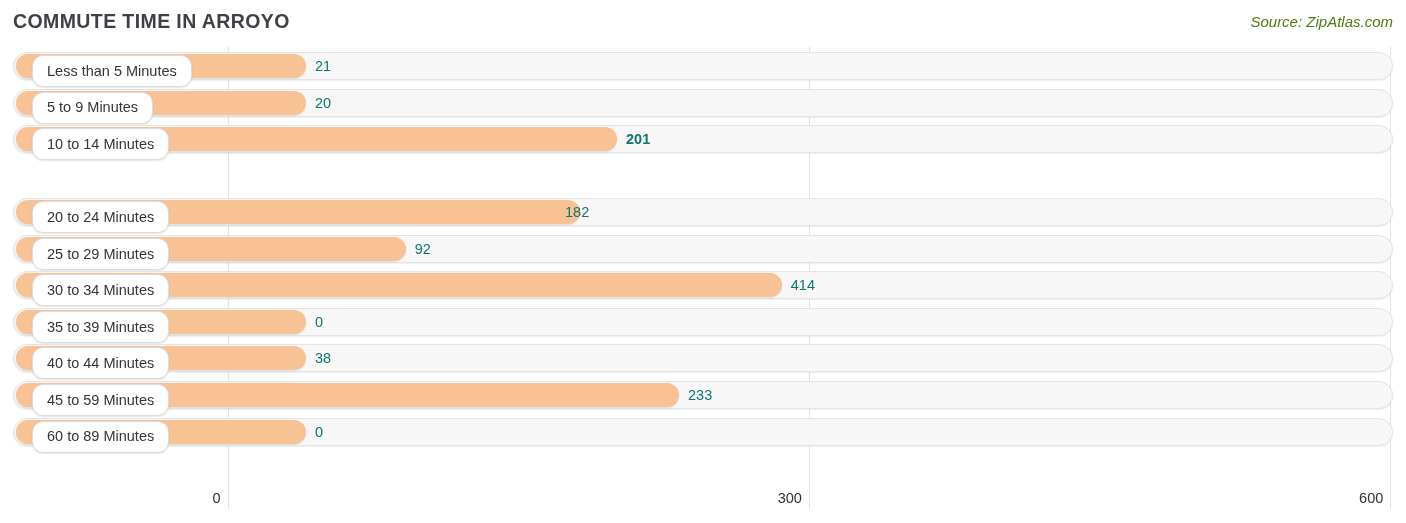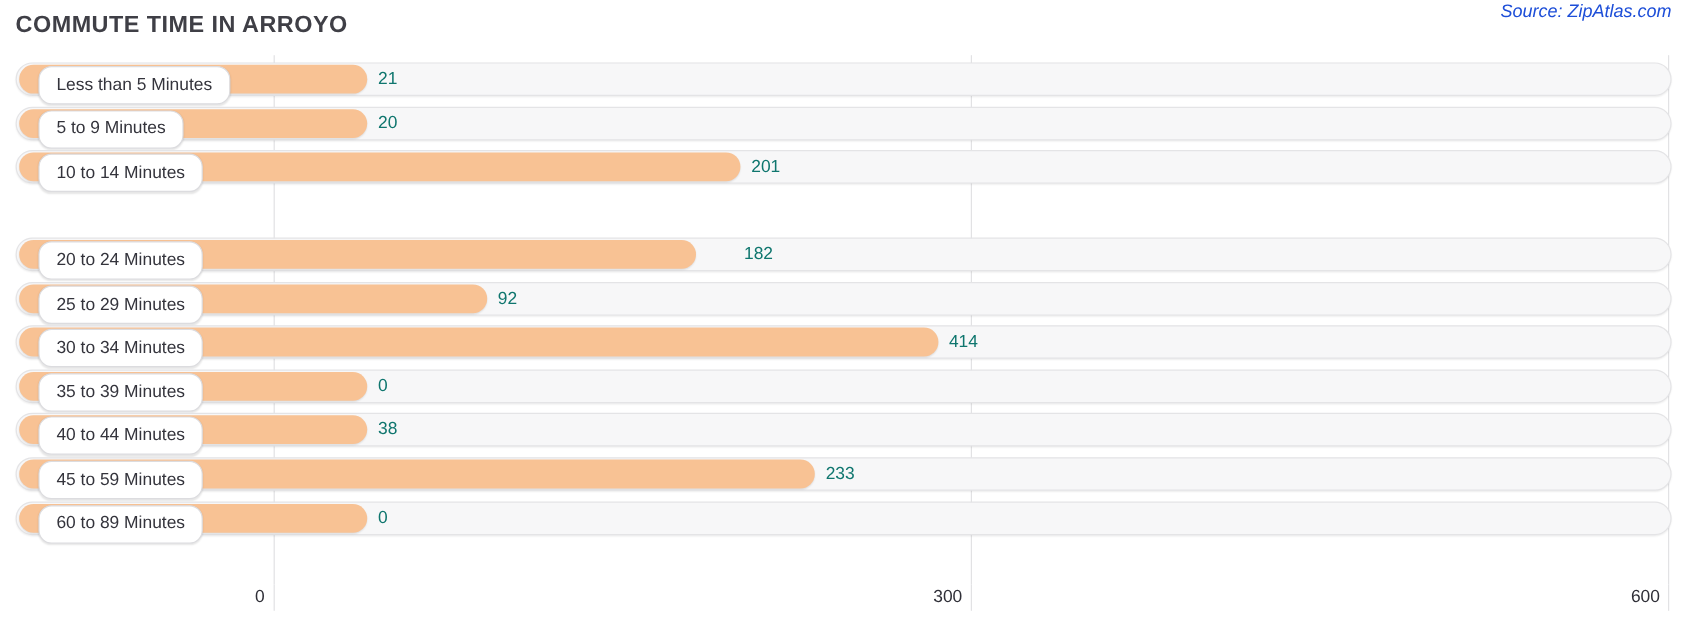--- a/index.html
+++ b/index.html
@@ -29,24 +29,24 @@
     top: 10px;
     font-size: 19.5px;
     letter-spacing: 0.4px;
     color: #3f3f46;
     font-weight: 700;
     white-space: nowrap;
   }
   .chart-source {
     position: absolute;
     right: 13px;
-    top: 1px;
+    top: 13px;
     font-size: 15px;
     font-style: italic;
-    color: #1d4ed8;
+    color: #4d7c0f;
     white-space: nowrap;
   }
 
   
   .plot {
     position: absolute;
     left: 0;
     top: 46px;
     width: 1406px;
     height: 441px;
@@ -208,29 +208,29 @@
           <span class="label-text">5 to 9 Minutes</span>
         </div>
         <div class="value-out" style="left: 302px;">20</div>
       </div>
       <div class="row" style="top: 79.1px;">
         <div class="track"></div>
         <div class="bar" style="width: 601.038px;"></div>
         <div class="label-pill">
           <span class="label-text">10 to 14 Minutes</span>
         </div>
-        <div class="value-out" style="left: 613.038px;">201</div>
+        <div class="value-out" style="left: 613.038px; font-weight: bold;">201</div>
       </div>
       <div class="row" style="top: 152.2px;">
         <div class="track"></div>
         <div class="bar" style="width: 564.216px;"></div>
         <div class="label-pill">
           <span class="label-text">20 to 24 Minutes</span>
         </div>
-        <div class="value-out" style="left: 607px;">182</div>
+        <div class="value-out" style="left: 552px;">182</div>
       </div>
       <div class="row" style="top: 188.75px;">
         <div class="track"></div>
         <div class="bar" style="width: 389.796px;"></div>
         <div class="label-pill">
           <span class="label-text">25 to 29 Minutes</span>
         </div>
         <div class="value-out" style="left: 401.796px;">92</div>
       </div>
       <div class="row" style="top: 225.3px;">

